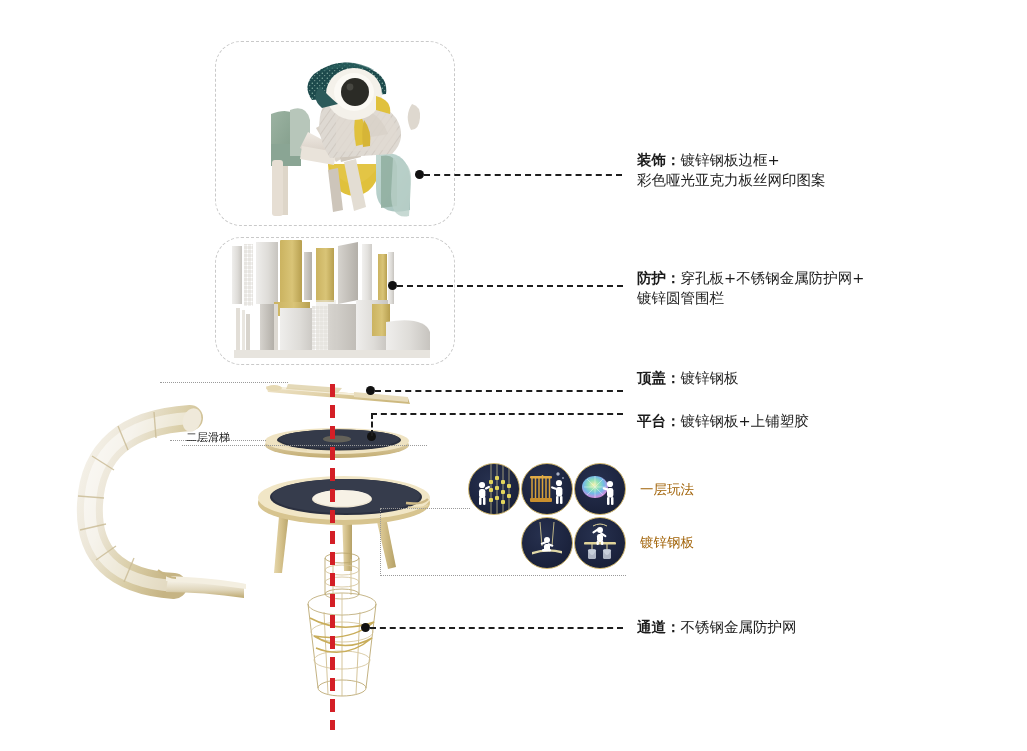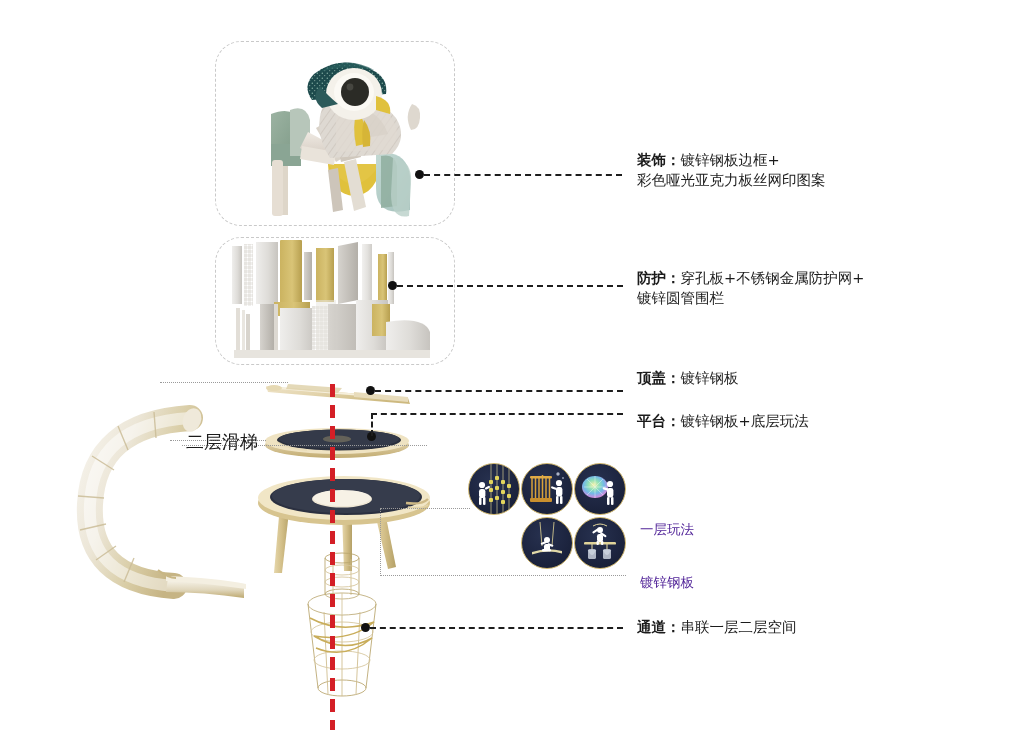--- a/index.html
+++ b/index.html
@@ -37,24 +37,24 @@
   .label{
     position:absolute;
     font-size:14.5px;
     line-height:20px;
     color:#1b1b1b;
     white-space:nowrap;
   }
   .label b{font-weight:bold;}
   .label .l2{display:block;padding-left:0;}
   .small-label{
-    position:absolute;font-size:13.5px;color:#4c1d95;white-space:nowrap;margin-top:40px;
+    position:absolute;font-size:13.5px;color:#a16207;white-space:nowrap;
   }
   .slide-label{
-    position:absolute;font-size:18px;color:#1b1b1b;white-space:nowrap;
+    position:absolute;font-size:11px;color:#1b1b1b;white-space:nowrap;
   }
 
   
   .axis{
     position:absolute;left:330px;top:384px;width:5px;height:346px;
     background:repeating-linear-gradient(to bottom,#d41f26 0 13px,transparent 13px 21px);
   }
 
   
   .icon-circle{
@@ -487,25 +487,25 @@
   <div class="label" style="left:637px;top:150px;">
     <span><b>装饰</b><b>：</b><span>镀锌钢板边框+</span></span>
     <span class="l2">彩色哑光亚克力板丝网印图案</span>
   </div>
 
   <div class="label" style="left:637px;top:368px;">
     <span><b>顶盖</b><b>：</b><span>镀锌钢板</span></span>
   </div>
 
   <div class="label" style="left:637px;top:411px;">
-    <span><b>平台</b><b>：</b><span>镀锌钢板+底层玩法</span></span>
+    <span><b>平台</b><b>：</b><span>镀锌钢板+上铺塑胶</span></span>
   </div>
 
   <div class="label" style="left:637px;top:617px;">
-    <span><b>通道</b><b>：</b><span>串联一层二层空间</span></span>
+    <span><b>通道</b><b>：</b><span>不锈钢金属防护网</span></span>
   </div>
 
   <div class="slide-label" style="left:186px;top:430px;">二层滑梯</div>
 
   <div class="small-label" style="left:640px;top:481px;">一层玩法</div>
 
   <div class="small-label" style="left:640px;top:534px;">镀锌钢板</div>
 
 </div>
 

